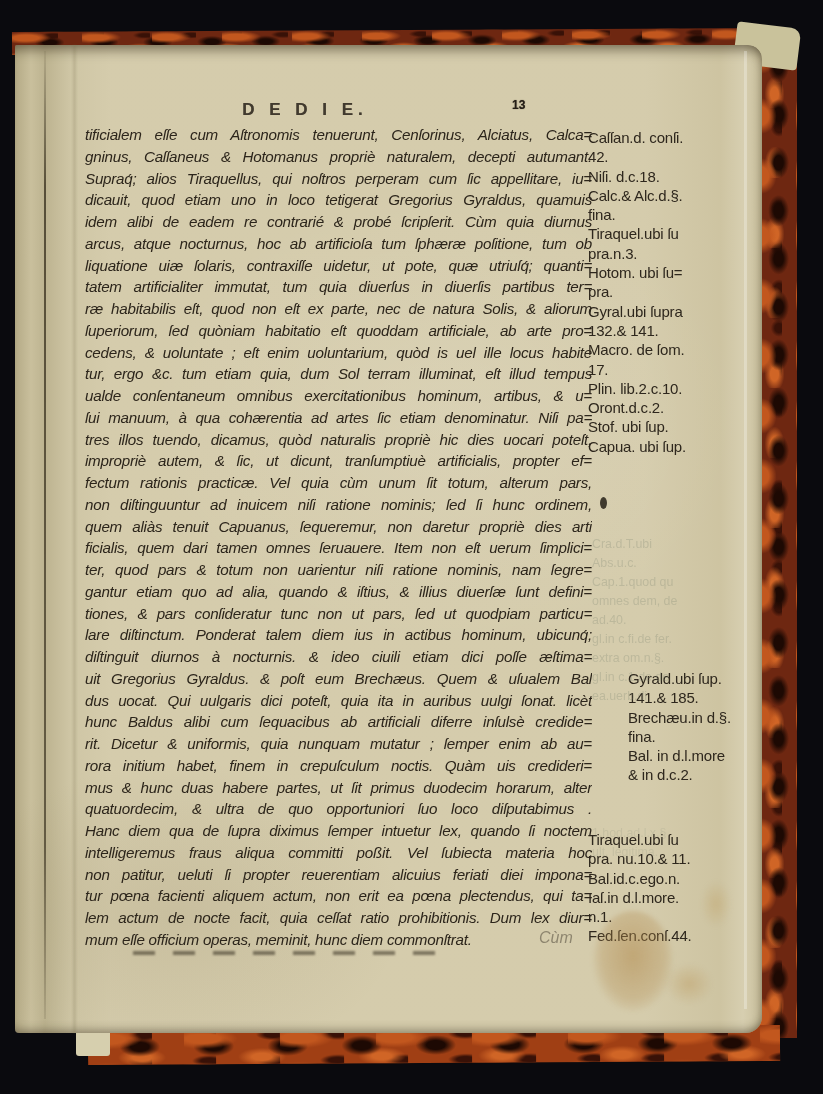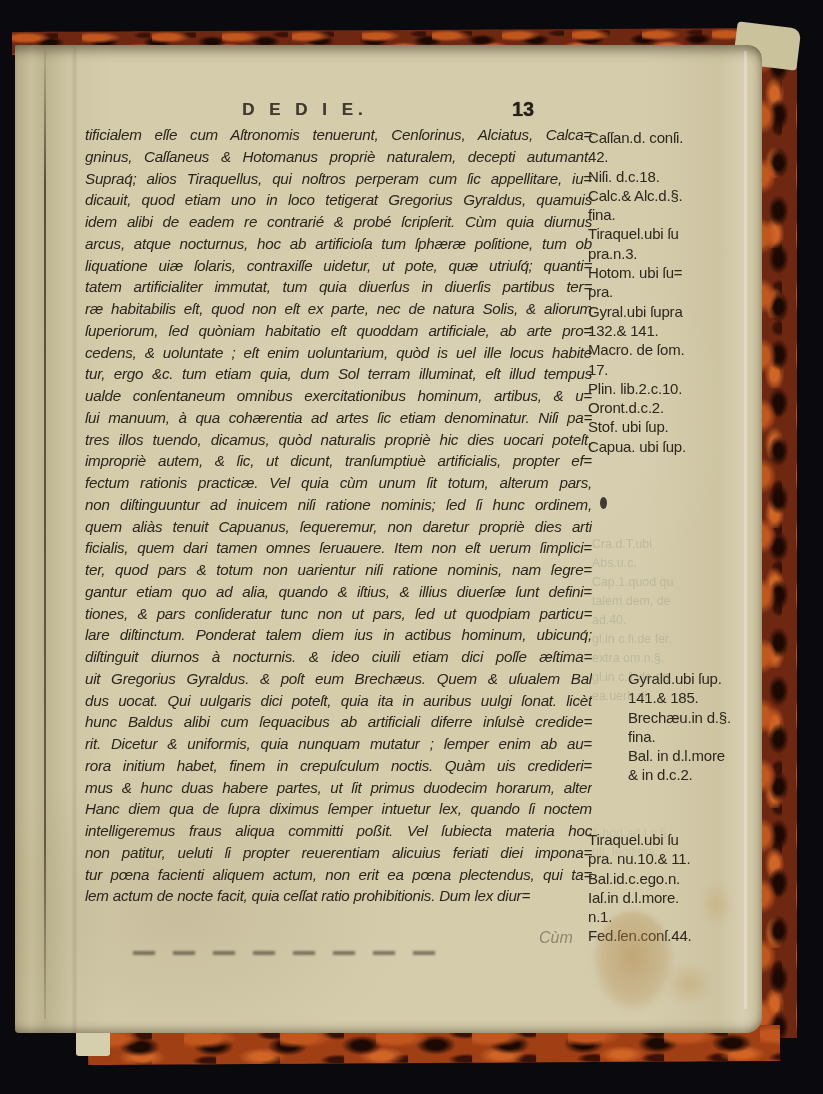--- a/index.html
+++ b/index.html
@@ -40,21 +40,21 @@
     background:linear-gradient(180deg,rgba(70,60,40,.08),rgba(58,50,32,.78) 14%,
       rgba(58,50,32,.68) 82%,rgba(70,60,40,.12));filter:blur(.4px);}
   .fold-line{position:absolute;left:58px;top:0;width:3px;height:100%;
     background:rgba(118,108,76,.22);filter:blur(1px);}
   .page-edge-line{position:absolute;right:15px;top:6px;width:3px;height:97%;
     background:rgba(255,255,255,.28);filter:blur(.6px);}
   
   .header-title{position:absolute;left:150px;top:55px;width:280px;text-align:center;
     font-size:17px;font-weight:600;letter-spacing:5px;color:#413a2e;
     text-shadow:0 0 .6px rgba(60,52,40,.6);}
-  .page-number{position:absolute;left:497px;top:53px;font-size:20px;font-weight:700;
+  .page-number{position:absolute;left:497px;top:53px;font-size:12px;font-weight:700;
     color:#241e16;text-shadow:0 0 1px rgba(30,24,16,.7);}
   
   .main-text{position:absolute;left:70px;top:79px;width:507px;}
   .text-line{height:21.75px;line-height:21.75px;overflow:hidden;
     font-size:15.2px;font-style:italic;color:#2c251b;letter-spacing:-0.25px;
     text-align:justify;text-align-last:justify;}
   .main-text .text-line:last-child{text-align-last:left;}
   .catchword{position:absolute;left:524px;top:884px;font-size:16px;font-style:italic;
     color:#2c251b;opacity:.42;filter:blur(.4px);}
   
@@ -156,31 +156,33 @@
         <div class="text-line">dus uocat. Qui uulgaris dici poteſt, quia ita in auribus uulgi ſonat. licèt</div>
 
         <div class="text-line">hunc Baldus alibi cum ſequacibus ab artificiali diferre inſulsè credide=</div>
 
         <div class="text-line">rit. Dicetur &amp; uniformis, quia nunquam mutatur ; ſemper enim ab au=</div>
 
         <div class="text-line">rora initium habet, finem in crepuſculum noctis.  Quàm uis credideri=</div>
 
         <div class="text-line">mus &amp; hunc duas habere partes, ut ſit primus duodecim horarum, alter</div>
 
+        <div class="text-line">quatuordecim, &amp; ultra de quo opportuniori ſuo loco diſputabimus .</div>
 
         <div class="text-line">Hanc diem qua de ſupra diximus ſemper intuetur lex, quando ſi noctem</div>
 
         <div class="text-line">intelligeremus fraus aliqua committi poßit.  Vel ſubiecta materia hoc</div>
 
         <div class="text-line">non patitur, ueluti ſi propter reuerentiam alicuius feriati diei impona=</div>
 
         <div class="text-line">tur pœna facienti aliquem actum, non erit ea pœna plectendus, qui ta=</div>
 
         <div class="text-line">lem actum de nocte facit, quia ceſſat ratio prohibitionis. Dum lex diur=</div>
 
+        <div class="text-line">mum eſſe officium operas, meminit, hunc diem commonſtrat.</div>
       </div>
     <div class="catchword">Cùm</div>
 
     <div class="margin-notes notes-g1">
 
         <div class="note-line">Caſſan.d. conſi.</div>
 
         <div class="note-line">42.</div>
 
         <div class="note-line">Niſi. d.c.18.</div>
@@ -243,21 +245,21 @@
       </div>
 
     <div class="show-through show-mid">
 
         <div>Cra.d.T.ubi</div>
 
         <div>Abs.u.c.</div>
 
         <div>Cap.1.quod qu</div>
 
-        <div>talem dem, de</div>
+        <div>omnes dem, de</div>
 
         <div>ad.40.</div>
 
         <div>gl.in c.fi.de fer.</div>
 
         <div>extra om.n.§.</div>
 
         <div>gl.in c.1.de de</div>
 
         <div>ea.uerb.di</div>

